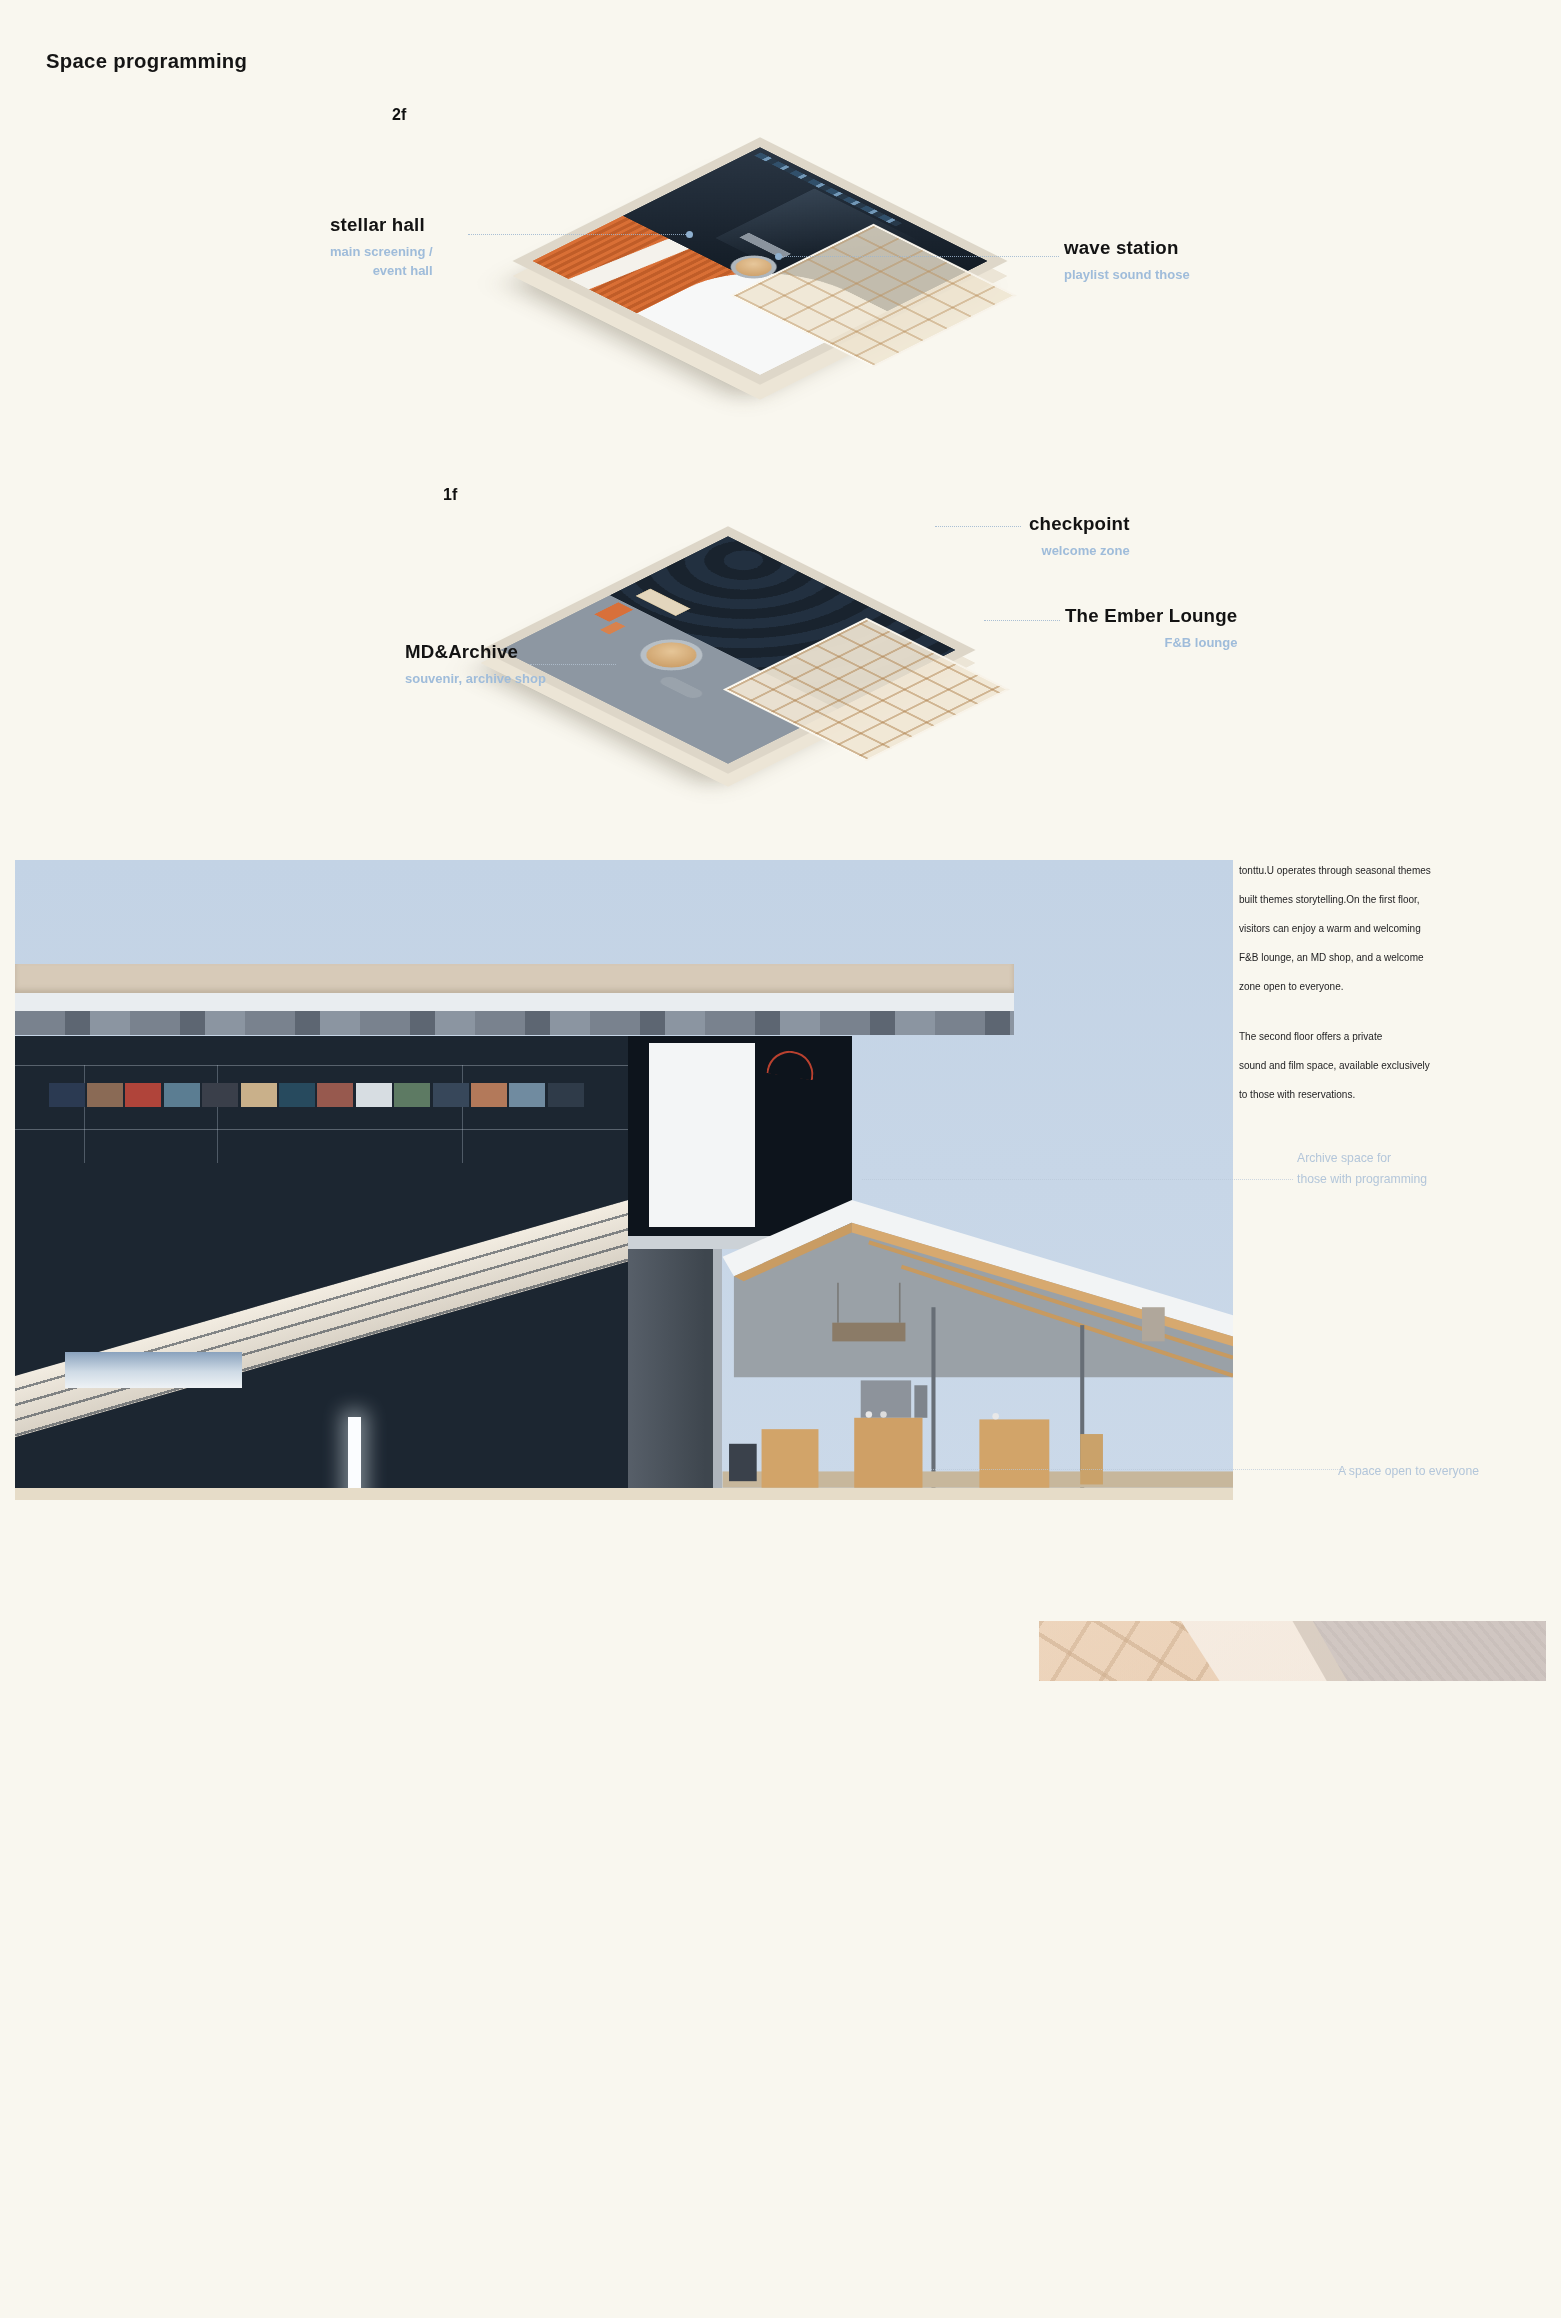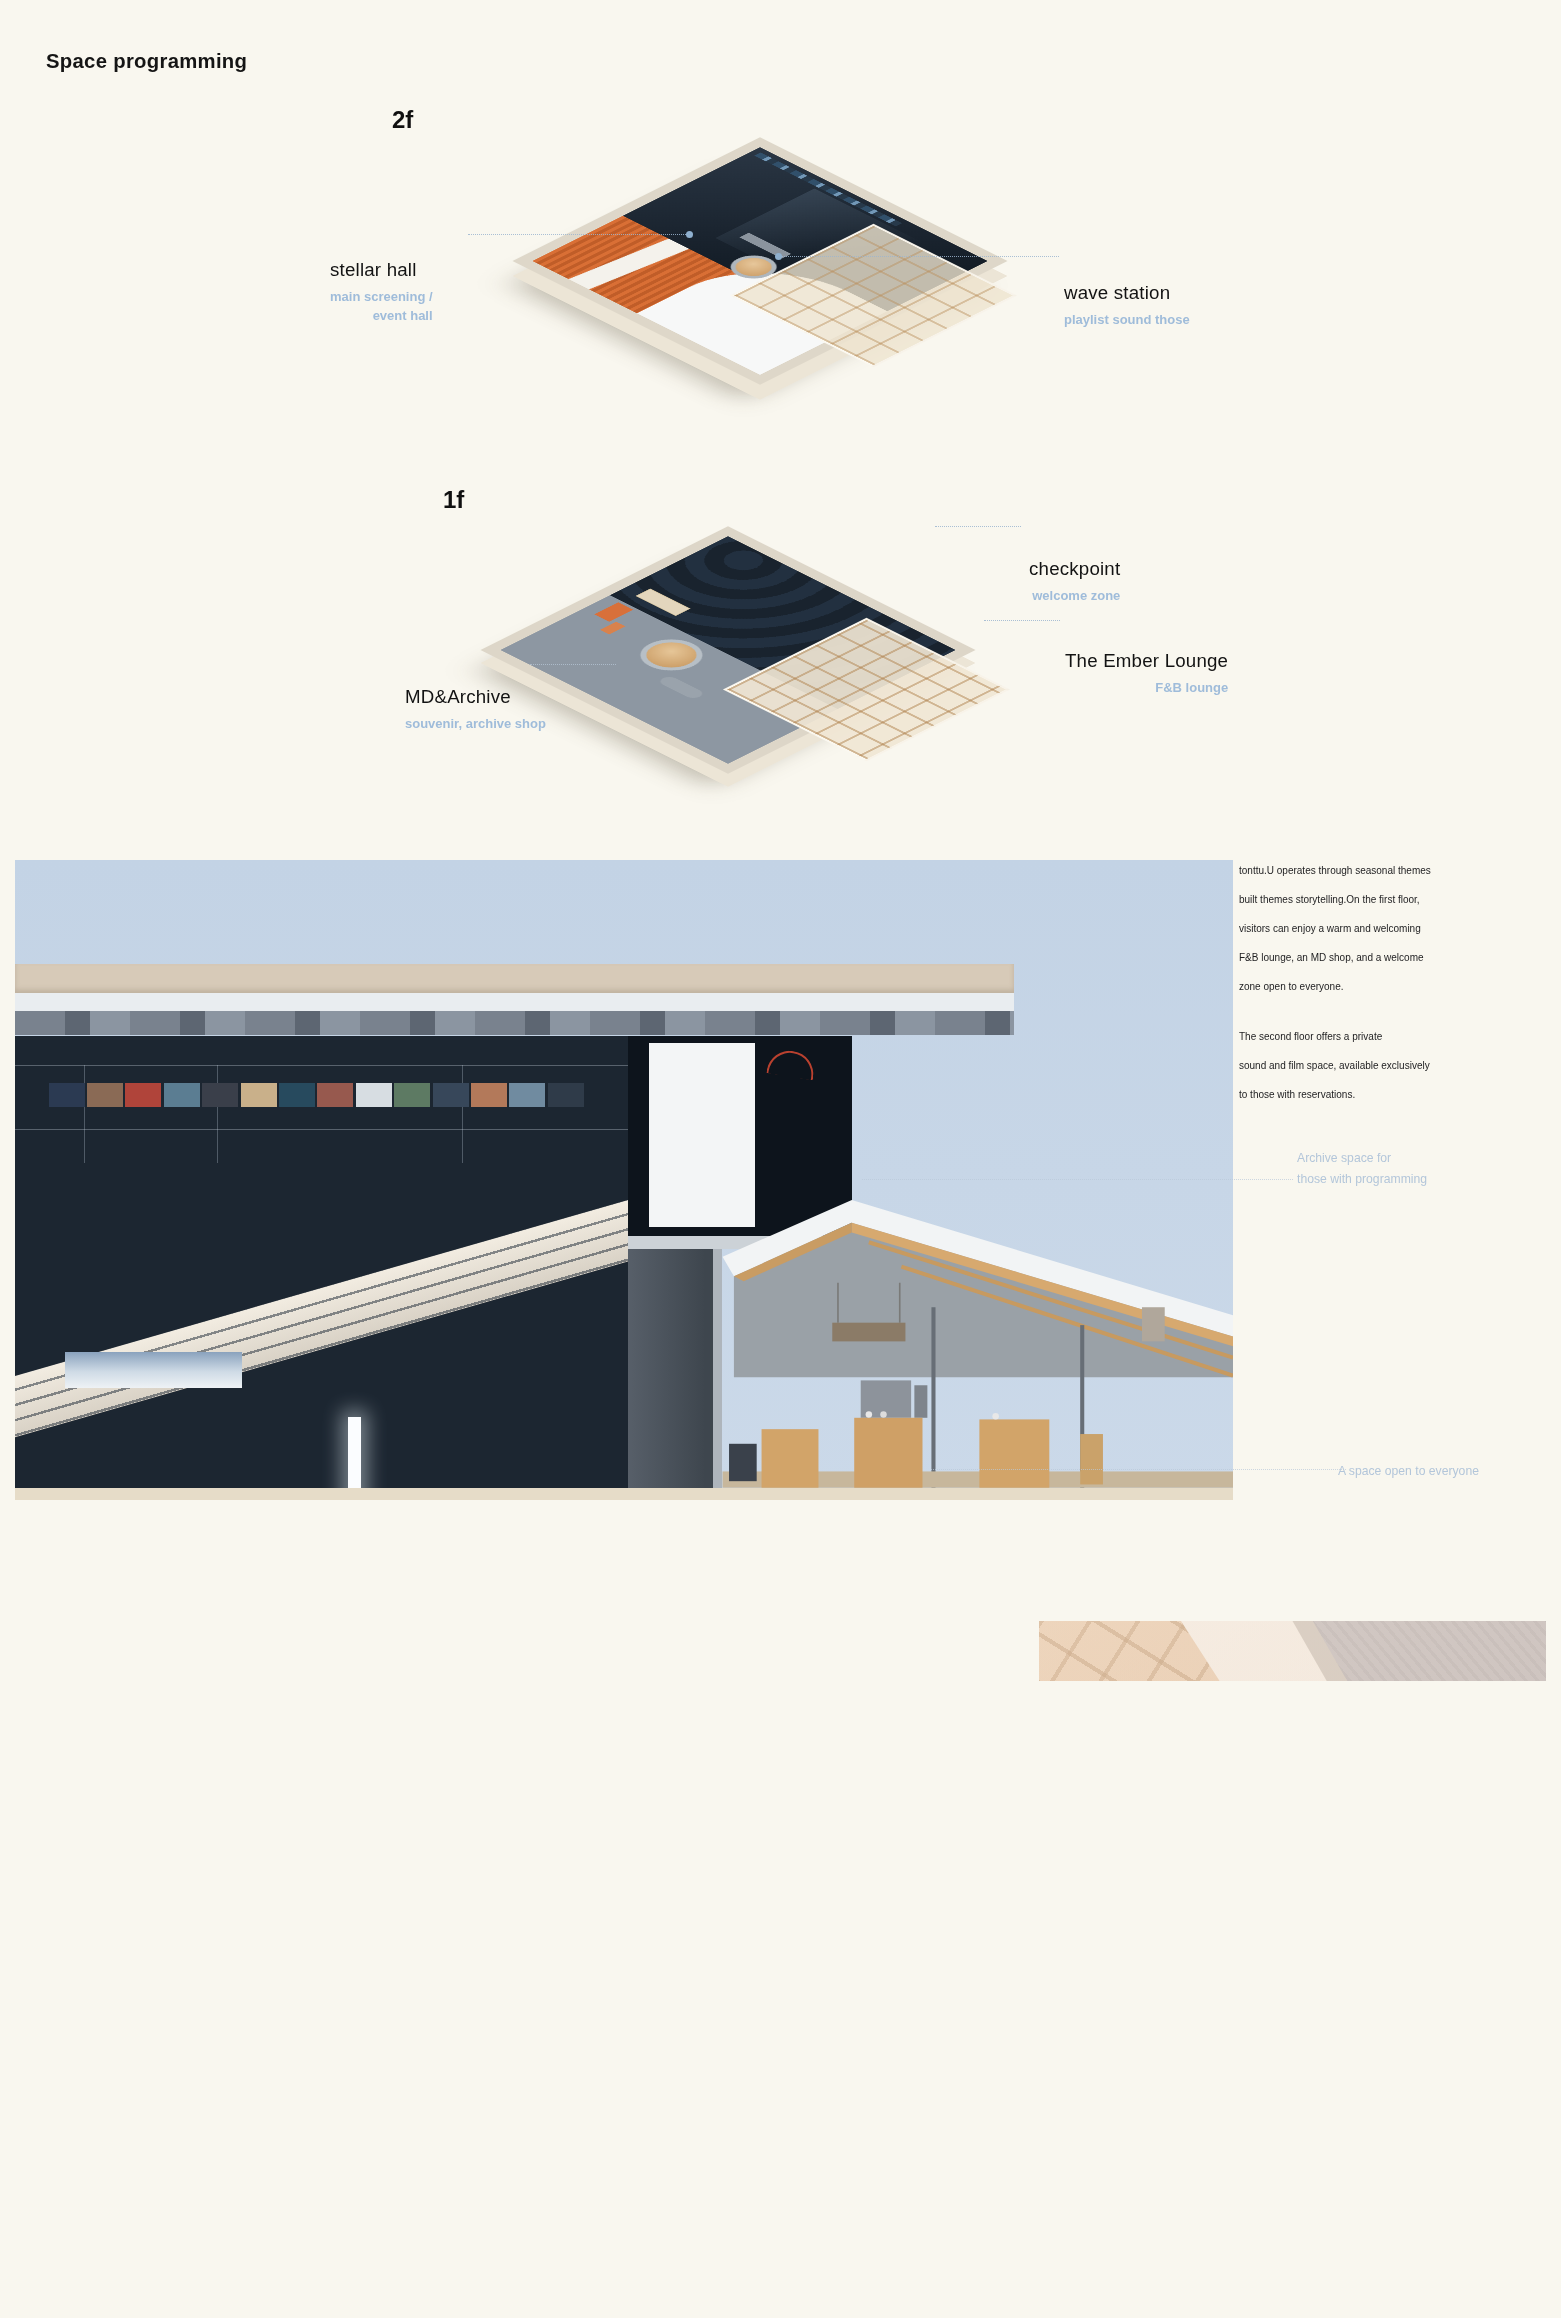--- a/index.html
+++ b/index.html
@@ -3,26 +3,26 @@
 <meta charset="utf-8">
 <style>
   * { margin:0; padding:0; box-sizing:border-box; }
   html,body { background:#f9f7ef; }
   .page { position:relative; width:1561px; height:1681px; background:#f9f7ef;
           font-family:"Liberation Sans", sans-serif; overflow:hidden; }
 
   
   .title { position:absolute; left:46px; top:50px; font-size:20.3px; font-weight:700;
            letter-spacing:0.3px; color:#151515; }
-  .floor-tag { position:absolute; font-size:24px; font-weight:700; color:#101010; }
+  .floor-tag { position:absolute; font-size:16px; font-weight:700; color:#101010; }
   .tag-2f { left:392px; top:106px; }
   .tag-1f { left:443px; top:486px; }
 
   .room-label { position:absolute; }
-  .room-label .name { font-size:18.7px; font-weight:400; color:#131313; letter-spacing:0.2px;margin-top:45px; }
+  .room-label .name { font-size:18.7px; font-weight:700; color:#131313; letter-spacing:0.2px; }
   .room-label .desc { font-size:13px; font-weight:700; color:#9fbcda; line-height:18.7px; margin-top:7.3px;text-align:right; }
   .lbl-stellar { left:330px; top:214px; }
   .lbl-wave    { left:1064px; top:237px; }
   .lbl-check   { left:1029px; top:513px; }
   .lbl-ember   { left:1065px; top:605px; }
   .lbl-md      { left:405px;  top:641px; }
 
   
   .leader { position:absolute; height:0; border-top:1.6px dotted #9db6cf; opacity:.85; z-index:30; }
   .leader.faint { border-top-color:#b9c9da; opacity:.7; }

